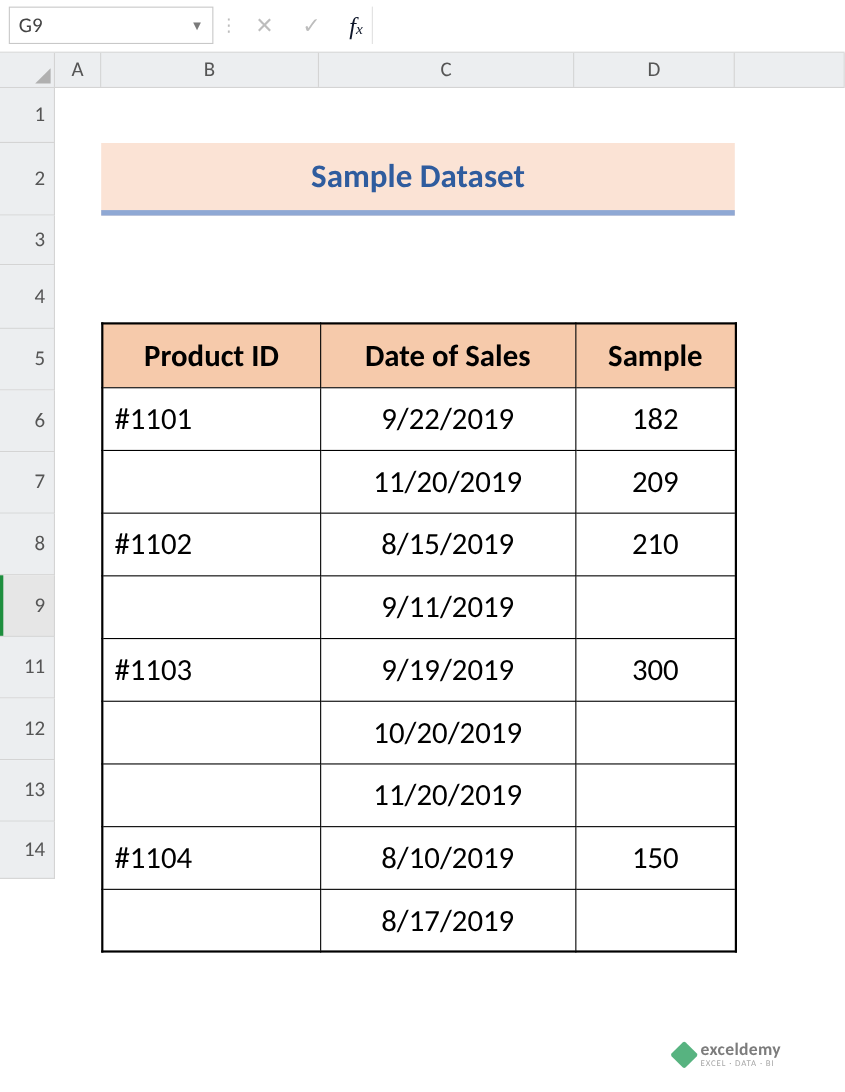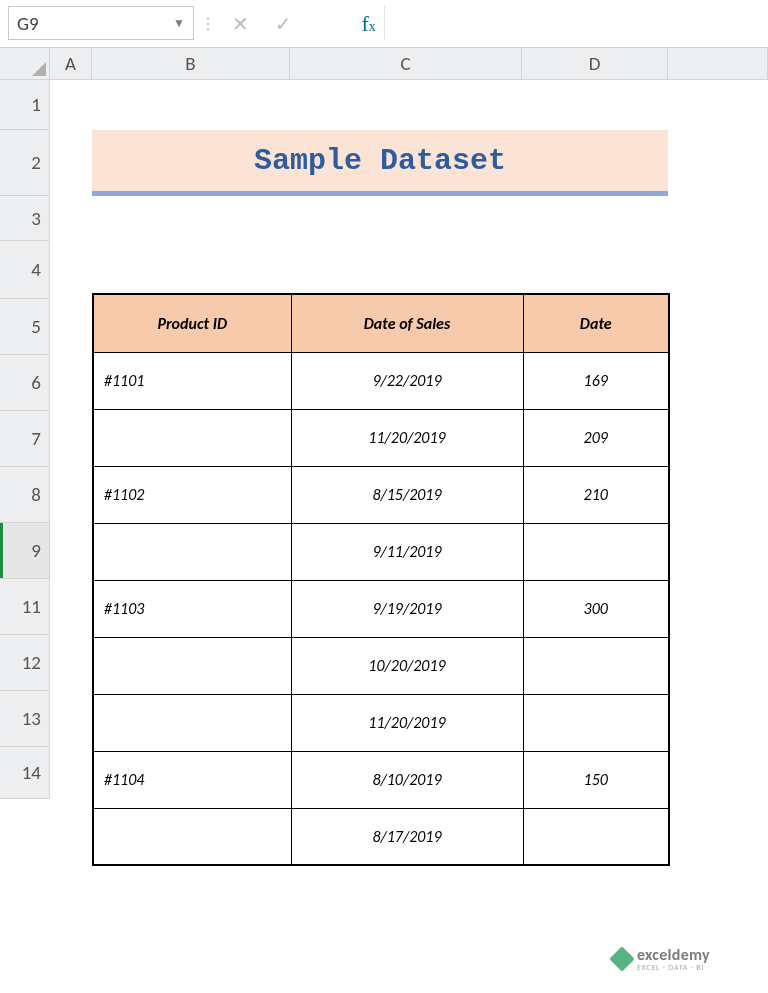--- a/index.html
+++ b/index.html
@@ -6,21 +6,21 @@
 body { font-family: Calibri, 'Segoe UI', Arial, sans-serif; background: #fff; width: 768px; height: 993px; overflow: hidden; position: relative; }
 
 
 .formula-bar { display: flex; height: 48px; border-bottom: 1px solid #d0d0d0; padding: 6px 8px; gap: 8px; }
 .name-box { width: 186px; height: 34px; border: 1px solid #c8c8c8; background: #fff; display: flex; align-items: center; justify-content: space-between; padding: 0 8px; font-size: 19px; color: #444; }
 .name-box .nb-text { flex: 1; }
 .name-box .nb-drop { color: #7a7a7a; font-size: 12px; }
 .fb-divider { width: 12px; height: 34px; display: flex; align-items: center; justify-content: center; color: #bdbdbd; }
 .fb-icons { display: flex; align-items: center; gap: 26px; padding-left: 10px; }
 .fb-icon { color: #bdbdbd; font-size: 20px; }
-.fb-icon.fx { font-family: 'Times New Roman', serif; color: #0369a1; font-size: 22px; margin-left: 44px; }
+.fb-icon.fx { font-style: italic; font-family: 'Times New Roman', serif; color: #0f172a; font-size: 22px; }
 .formula-input { flex: 1; height: 34px; border: none; border-left: 1px solid #e0e0e0; padding-left: 16px; font-size: 19px; }
 
 
 .grid-wrap { position: relative; }
 .col-headers { display: flex; height: 32px; border-bottom: 1px solid #d4d4d4; background: #eceef0; }
 .corner { width: 50px; border-right: 1px solid #d4d4d4; background: #eceef0; position: relative; }
 .corner::after { content: ""; position: absolute; right: 3px; bottom: 3px; border-left: 14px solid transparent; border-bottom: 14px solid #b0b0b0; }
 .ch { border-right: 1px solid #d4d4d4; display: flex; align-items: center; justify-content: center; color: #555; font-size: 19px; }
 .row { display: flex; border-bottom: 0; }
 .rh { width: 50px; border-right: 1px solid #d4d4d4; border-bottom: 1px solid #d4d4d4; background: #eceef0; display: flex; align-items: center; justify-content: flex-end; padding-right: 8px; color: #555; font-size: 19px; position: relative; }
@@ -42,26 +42,26 @@
 .hlast { height: 52px; }
 
 
 .title-banner {
   position: absolute;
   left: 92px; top: 130px;
   width: 576px; height: 66px;
   background: #fbe3d5;
   border-bottom: 5px solid #8fa8d4;
   display: flex; align-items: center; justify-content: center;
-  font-size: 30px; font-weight: 700; color: #2f5c9e; font-family: Liberation Mono, monospace;
+  font-size: 30px; font-weight: 700; color: #2f5c9e;
 }
 
 
 .data-table { position: absolute; left: 92px; top: 293px; border: 2px solid #000; border-collapse: collapse; }
-.data-table th, .data-table td { border: 1.5px solid #000; font-size: 16px; font-style: italic; }
+.data-table th, .data-table td { border: 1.5px solid #000; font-size: 28px; }
 .data-table th { background: #f6caab; font-weight: 700; height: 58px; text-align: center; color: #000; }
 .data-table td { height: 57px; padding: 4px 10px; color: #000; margin-left: 15px; }
 .th-b { width: 198px; }
 .th-c { width: 232px; }
 .th-d { width: 146px; }
 .td-left { text-align: left; }
 .td-center { text-align: center; }
 
 
 .rh.sel { background: #e6e6e6; }
@@ -207,28 +207,28 @@
     </div>
 </div>
 
 <div class="title-banner">Sample Dataset</div>
 
 <table class="data-table">
   <thead>
     <tr>
       <th class="th-b">Product ID</th>
       <th class="th-c">Date of Sales</th>
-      <th class="th-d">Date</th>
+      <th class="th-d">Sample</th>
     </tr>
   </thead>
   <tbody>
     <tr>
         <td class="td-left">#1101</td>
         <td class="td-center">9/22/2019</td>
-        <td class="td-center">169</td>
+        <td class="td-center">182</td>
       </tr>
     <tr>
         <td class="td-left"></td>
         <td class="td-center">11/20/2019</td>
         <td class="td-center">209</td>
       </tr>
     <tr>
         <td class="td-left">#1102</td>
         <td class="td-center">8/15/2019</td>
         <td class="td-center">210</td>

